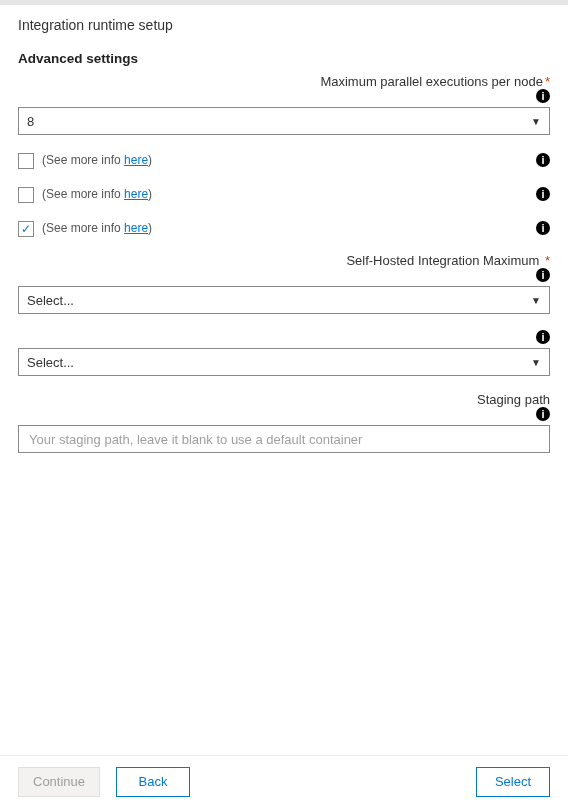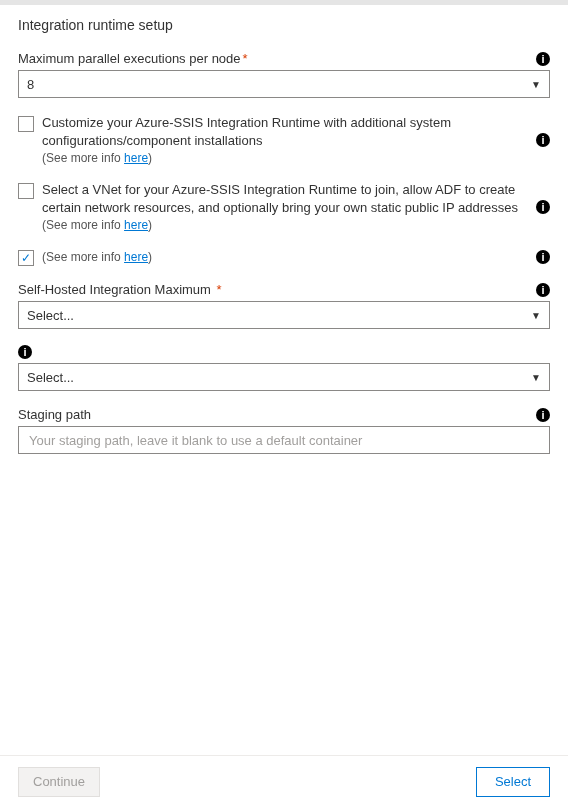--- a/index.html
+++ b/index.html
@@ -33,20 +33,21 @@
     color: #222;
   }
   .field-row {
     margin-bottom: 16px;
   }
   .label-line {
     display: flex;
     align-items: flex-end;
     justify-content: space-between;
     margin-bottom: 4px;
+    flex-direction: column;
   }
   .label-text {
     font-size: 13px;
     color: #333;
   }
   .req { color: #d83b01; margin-left: 2px; }
   .info-icon {
     width: 14px; height: 14px;
     display: inline-flex; align-items:center; justify-content:center;
     font-size: 11px;
@@ -152,49 +153,48 @@
     color: #a19f9d;
     cursor: default;
   }
 </style>
 </head>
 <body>
 
 <div class="panel">
 
   <h1 class="title">Integration runtime setup</h1>
+  <h2 class="section">Advanced settings</h2>
 
   <div class="field-row">
     <div class="label-line">
       <span class="label-text">
         <span>Maximum parallel executions per node</span><span class="req">*</span>
       </span>
       <span class="info-icon">i</span>
     </div>
     <div class="select-box">
       <span class="select-placeholder">8</span>
       <span class="caret">▼</span>
     </div>
   </div>
 
   <div class="check-row">
     <div class="checkbox"></div>
     <div class="check-body">
-      <div class="check-desc">Customize your Azure-SSIS Integration Runtime with additional system configurations/component installations</div>
       <div class="more-info">
         <span>(See more info </span><a>here</a><span>)</span>
       </div>
     </div>
     <span class="info-icon check-info">i</span>
   </div>
 
   <div class="check-row">
     <div class="checkbox"></div>
     <div class="check-body">
-      <div class="check-desc">Select a VNet for your Azure-SSIS Integration Runtime to join, allow ADF to create certain network resources, and optionally bring your own static public IP addresses</div>
       <div class="more-info">
         <span>(See more info </span><a>here</a><span>)</span>
       </div>
     </div>
     <span class="info-icon check-info">i</span>
   </div>
 
   <div class="check-row">
     <div class="checkbox checked"></div>
     <div class="check-body">
@@ -236,17 +236,18 @@
     <div class="text-input">
       <input type="text" placeholder="Your staging path, leave it blank to use a default container" style="">
     </div>
   </div>
 
 </div>
 
 <div class="footer">
   <div class="footer-left">
     <button class="btn disabled">Continue</button>
+    <button class="btn">Back</button>
   </div>
   <div class="footer-right">
     <button class="btn">Select</button>
   </div>
 </div>
 
 </body></html>

